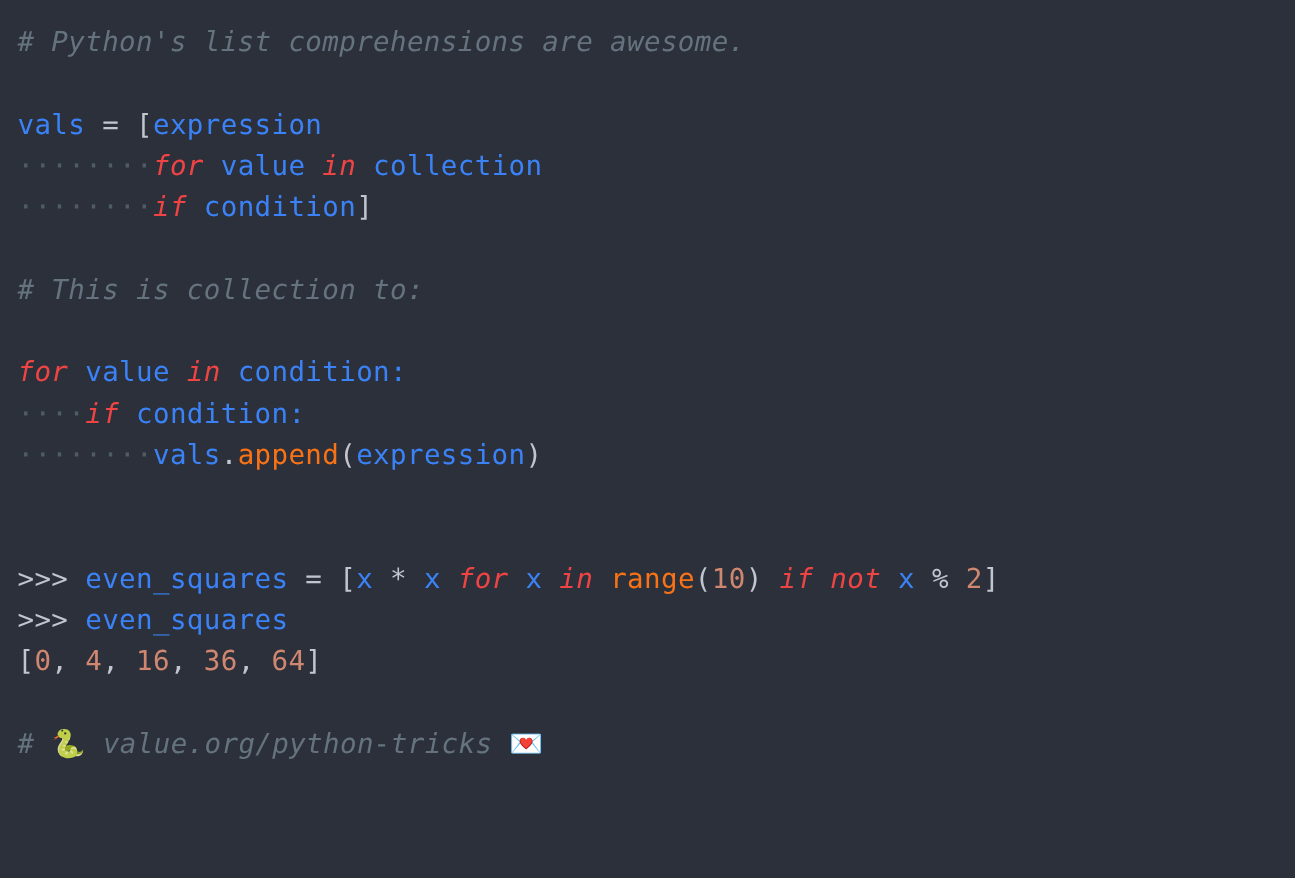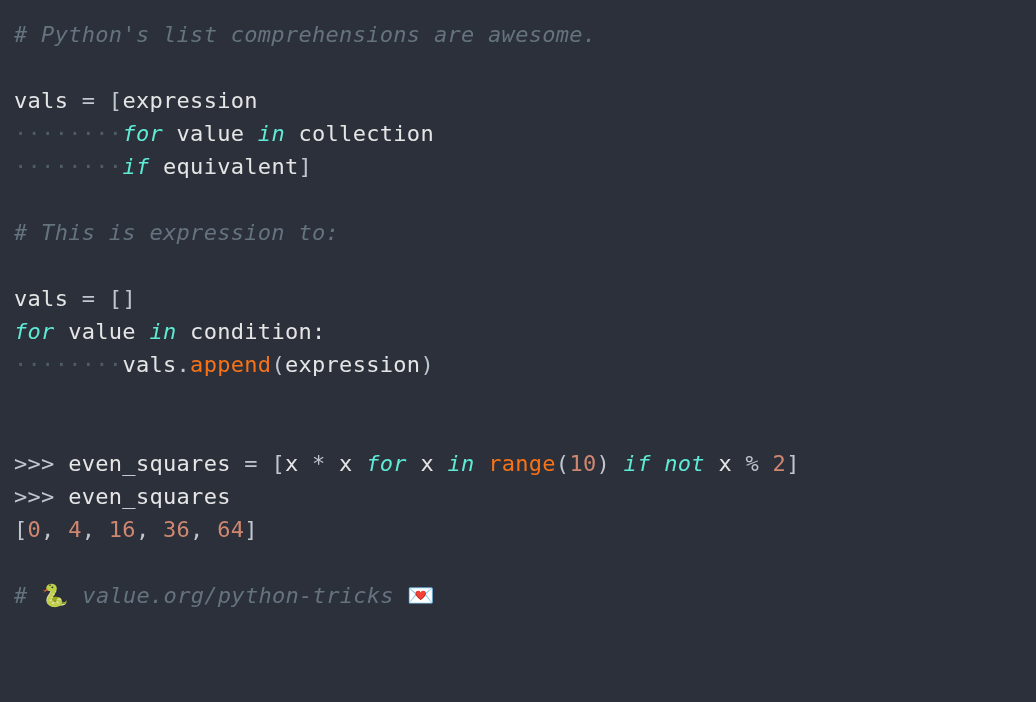--- a/index.html
+++ b/index.html
@@ -16,22 +16,22 @@
       padding: 18px 14px;
       width: 1036px;
       height: 702px;
       overflow: hidden;
     }
     .code-line {
       white-space: pre;
       letter-spacing: 0.3px;
     }
     .comment { color: #65737e; font-style: italic; }
-    .keyword-it { color: #5eead4; font-style: italic; }
-    .ident { color: #e5e5e5; text-align: center; }
+    .keyword-it { color: #ef4444; font-style: italic; }
+    .ident { color: #3b82f6; text-align: center; }
     .number { color: #d08770; margin-top: 32px; }
     .punct { color: #c0c5ce; }
     .call { color: #f97316; }
     .whitespace-dot {
       color: #4f5b66;
     }
     .emoji { font-style: normal; }
   </style>
 </head>
 <body>
@@ -39,32 +39,32 @@
 <div>
 
 <div class="code-line"><span class="comment"># Python's list comprehensions are awesome.</span></div>
 
 <div class="code-line">&nbsp;</div>
 
 <div class="code-line"><span class="ident">vals</span><span class="punct"> = </span><span class="punct">[</span><span class="ident">expression</span></div>
 
 <div class="code-line"><span class="whitespace-dot">········</span><span class="keyword-it">for</span><span> </span><span class="ident">value</span><span> </span><span class="keyword-it">in</span><span> </span><span class="ident">collection</span></div>
 
-<div class="code-line"><span class="whitespace-dot">········</span><span class="keyword-it">if</span><span> </span><span class="ident">equivalent</span><span class="punct">]</span></div>
+<div class="code-line"><span class="whitespace-dot">········</span><span class="keyword-it">if</span><span> </span><span class="ident">condition</span><span class="punct">]</span></div>
 
 <div class="code-line">&nbsp;</div>
 
-<div class="code-line"><span class="comment"># This is expression to:</span></div>
+<div class="code-line"><span class="comment"># This is collection to:</span></div>
 
 <div class="code-line">&nbsp;</div>
 
-<div class="code-line"><span class="ident">vals</span><span class="punct"> = </span><span class="punct">[</span><span class="punct">]</span></div>
 
 <div class="code-line"><span class="keyword-it">for</span><span> </span><span class="ident">value</span><span> </span><span class="keyword-it">in</span><span> </span><span class="ident">condition:</span></div>
 
+<div class="code-line"><span class="whitespace-dot">····</span><span class="keyword-it">if</span><span> </span><span class="ident">condition:</span></div>
 
 <div class="code-line"><span class="whitespace-dot">········</span><span class="ident">vals</span><span class="punct">.</span><span class="call">append</span><span class="punct">(</span><span class="ident">expression</span><span class="punct">)</span></div>
 
 <div class="code-line">&nbsp;</div>
 
 
 <div class="code-line">&nbsp;</div>
 
 <div class="code-line"><span class="punct">&gt;&gt;&gt;</span><span> </span><span class="ident">even_squares</span><span class="punct"> = </span><span class="punct">[</span><span class="ident">x</span><span class="punct"> * </span><span class="ident">x</span><span> </span><span class="keyword-it">for</span><span> </span><span class="ident">x</span><span> </span><span class="keyword-it">in</span><span> </span><span class="call">range</span><span class="punct">(</span><span class="number">10</span><span class="punct">)</span><span> </span><span class="keyword-it">if</span><span> </span><span class="keyword-it">not</span><span> </span><span class="ident">x</span><span class="punct"> % </span><span class="number">2</span><span class="punct">]</span></div>
 

